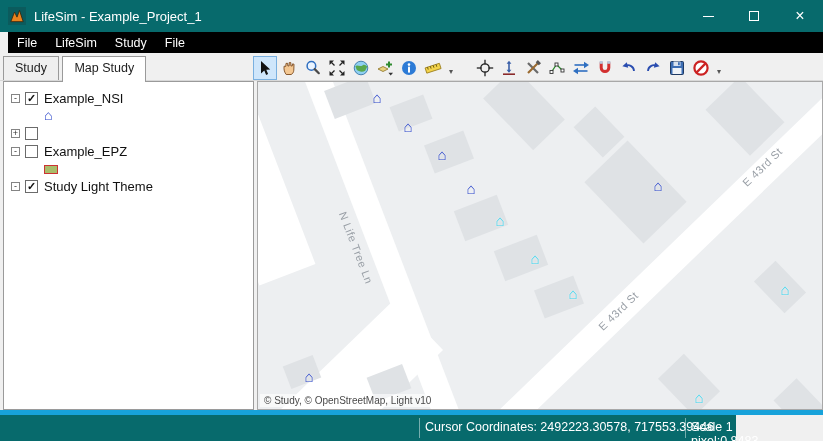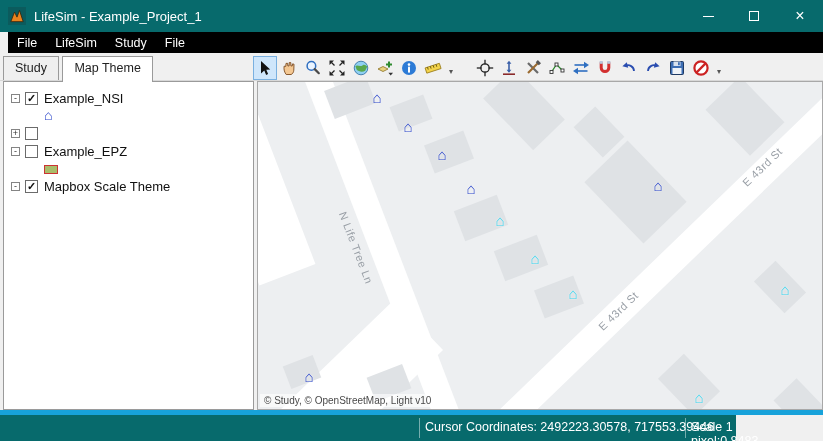--- a/index.html
+++ b/index.html
@@ -235,21 +235,21 @@
       <svg viewBox="0 0 18 18">
           <circle cx="9" cy="9" r="6.6" fill="#fff" stroke="#cc2222" stroke-width="2.2"></circle>
           <line x1="4.4" y1="13.6" x2="13.6" y2="4.4" stroke="#cc2222" stroke-width="2.2"></line>
         </svg>
     </button>
     <span class="ovf">▾</span>
   </div>
 
   <div class="tabs">
     <span class="tab">Study</span>
-    <span class="tab active">Map Theme</span>
+    <span class="tab active">Map Study</span>
   </div>
 
   <div class="layers-panel">
     <div class="trow" style="top:8px">
       <span class="exp">-</span>
       <span class="cb">✓</span>
       <span class="tlabel">Example_NSI</span>
     </div>
     <div class="tree-child" style="top:25px">
       <span class="tree-house" style="color: rgb(37, 64, 200);">⌂</span>
@@ -262,21 +262,21 @@
       <span class="exp">-</span>
       <span class="cb"></span>
       <span class="tlabel">Example_EPZ</span>
     </div>
     <div class="tree-child" style="top:79px">
       <span class="tree-swatch" style="background: rgb(169, 189, 106); border-color: rgb(204, 51, 51);"></span>
     </div>
     <div class="trow" style="top:96px">
       <span class="exp">-</span>
       <span class="cb">✓</span>
-      <span class="tlabel">Mapbox Scale Theme</span>
+      <span class="tlabel">Study Light Theme</span>
     </div>
   </div>
 
   <div class="map">
 
     <div class="street" style="left:-40px;top:-20px;width:60px;height:220px;transform:rotate(-21deg);"></div>
     <div class="street" style="left:121px;top:-40px;width:26px;height:460px;transform:rotate(-21deg);"></div>
     <div class="street" style="left:395px;top:-50px;width:26px;height:470px;transform:rotate(46deg);"></div>
     <div class="street" style="left:25px;top:200px;width:70px;height:280px;transform:rotate(46deg);"></div>
 

